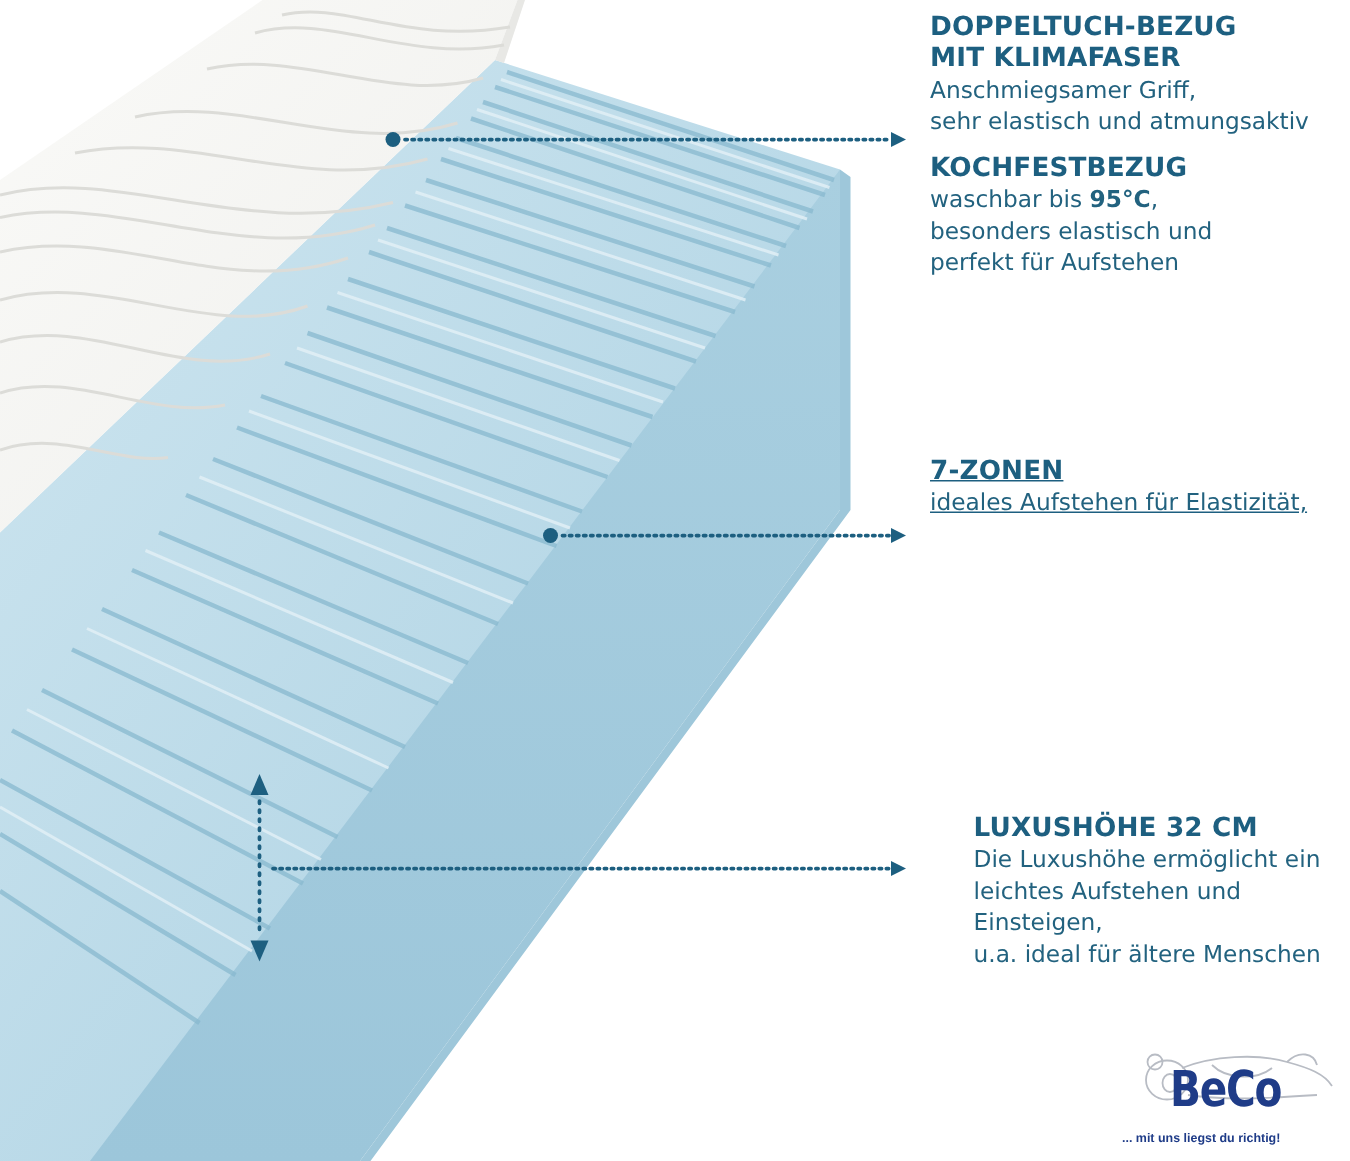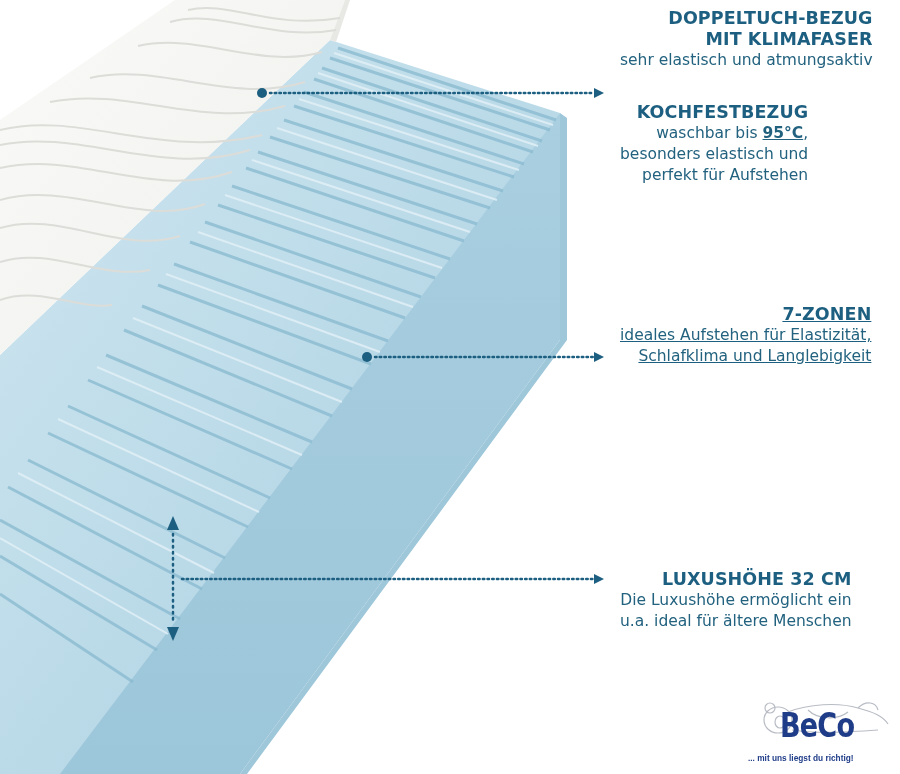--- a/index.html
+++ b/index.html
@@ -1,26 +1,26 @@
 <!DOCTYPE html>
 <html><head>
 <meta charset="utf-8">
 <style>
   html, body { margin: 0; padding: 0; background: #ffffff; }
   body { width: 900px; height: 774px; position: relative; overflow: hidden;
          font-family: "DejaVu Sans", "Liberation Sans", sans-serif; }
   .illustration { position: absolute; left: 0; top: 0; width: 900px; height: 774px; }
-  .callout-text { position: absolute; left: 620px; color: #1d5f80; text-align: right; }
+  .callout-text { position: absolute; left: 620px; color: #1d5f80; }
   .callout-title { font-weight: bold; font-size: 17.5px; line-height: 21px; letter-spacing: 0.1px; margin: 0; text-transform: uppercase; }
   .callout-body { font-size: 15.5px; line-height: 21px; margin: 0; color: #22627f; }
-  .callout-body b { font-weight: bold; text-decoration: underline; }
+  .callout-body b { font-weight: bold; }
   #c1 { top: 8px; }
   #c1b { top: 102px; }
   #c2 { top: 304px; text-decoration: underline; }
-  #c3 { top: 569px; }
+  #c3 { top: 542px; margin-left: 29px; }
   .logo { position: absolute; left: 748px; top: 690px; width: 150px; height: 84px; }
   .logo-word { position: absolute; left: 32px; top: 16px; font-family: "DejaVu Sans", sans-serif; font-weight: bold;
                font-size: 33px; letter-spacing: -1px; color: #1f3c88; transform: scaleX(0.82); transform-origin: left top; }
   .logo-tag { position: absolute; left: 0; top: 63px; width: 150px; text-align: left; font-size: 8.3px;
               color: #1f3c88; font-family: "Liberation Sans", sans-serif; font-weight: bold; }
 </style>
 </head>
 <body>
 
 <svg class="illustration" viewBox="0 0 900 774" xmlns="http://www.w3.org/2000/svg">
@@ -126,39 +126,40 @@
     <line x1="173" y1="534" x2="173" y2="624" stroke-width="2.5" stroke-dasharray="1.5,4.5" stroke-linecap="round"></line>
     <polygon points="173,641 167,627 179,627" stroke="none"></polygon>
     <line x1="182" y1="579" x2="594" y2="579" stroke-width="2.5" stroke-dasharray="1.5,3.2" stroke-linecap="round"></line>
     <polygon points="594,574 604,579 594,584" stroke="none"></polygon>
   </g>
 </svg>
 
 <div class="callout-text" id="c1">
   <p class="callout-title">DOPPELTUCH-BEZUG</p>
   <p class="callout-title">MIT KLIMAFASER</p>
+  <p class="callout-body">Anschmiegsamer Griff,</p>
   <p class="callout-body">sehr elastisch und atmungsaktiv</p>
 </div>
 
 <div class="callout-text" id="c1b">
   <p class="callout-title">KOCHFESTBEZUG</p>
   <p class="callout-body"><span>waschbar bis </span><b>95°C</b><span>,</span></p>
   <p class="callout-body">besonders elastisch und</p>
   <p class="callout-body">perfekt für Aufstehen</p>
 </div>
 
 <div class="callout-text" id="c2">
   <p class="callout-title">7-ZONEN</p>
   <p class="callout-body">ideales Aufstehen für Elastizität,</p>
-  <p class="callout-body">Schlafklima und Langlebigkeit</p>
 </div>
 
 <div class="callout-text" id="c3">
   <p class="callout-title">LUXUSHÖHE 32 CM</p>
   <p class="callout-body">Die Luxushöhe ermöglicht ein</p>
+  <p class="callout-body">leichtes Aufstehen und Einsteigen,</p>
   <p class="callout-body">u.a. ideal für ältere Menschen</p>
 </div>
 
 <div class="logo">
   <svg width="150" height="60" viewBox="0 0 150 60" style="position:absolute;left:0;top:0">
     <g fill="none" stroke="#b8bcc4" stroke-width="1.2">
       <ellipse cx="30" cy="30" rx="14" ry="13"></ellipse>
       <circle cx="22" cy="18" r="5"></circle>
       <ellipse cx="32" cy="32" rx="5" ry="6"></ellipse>
       <path d="M 40,22 C 60,14 90,12 110,18 C 125,22 135,26 140,34"></path>

